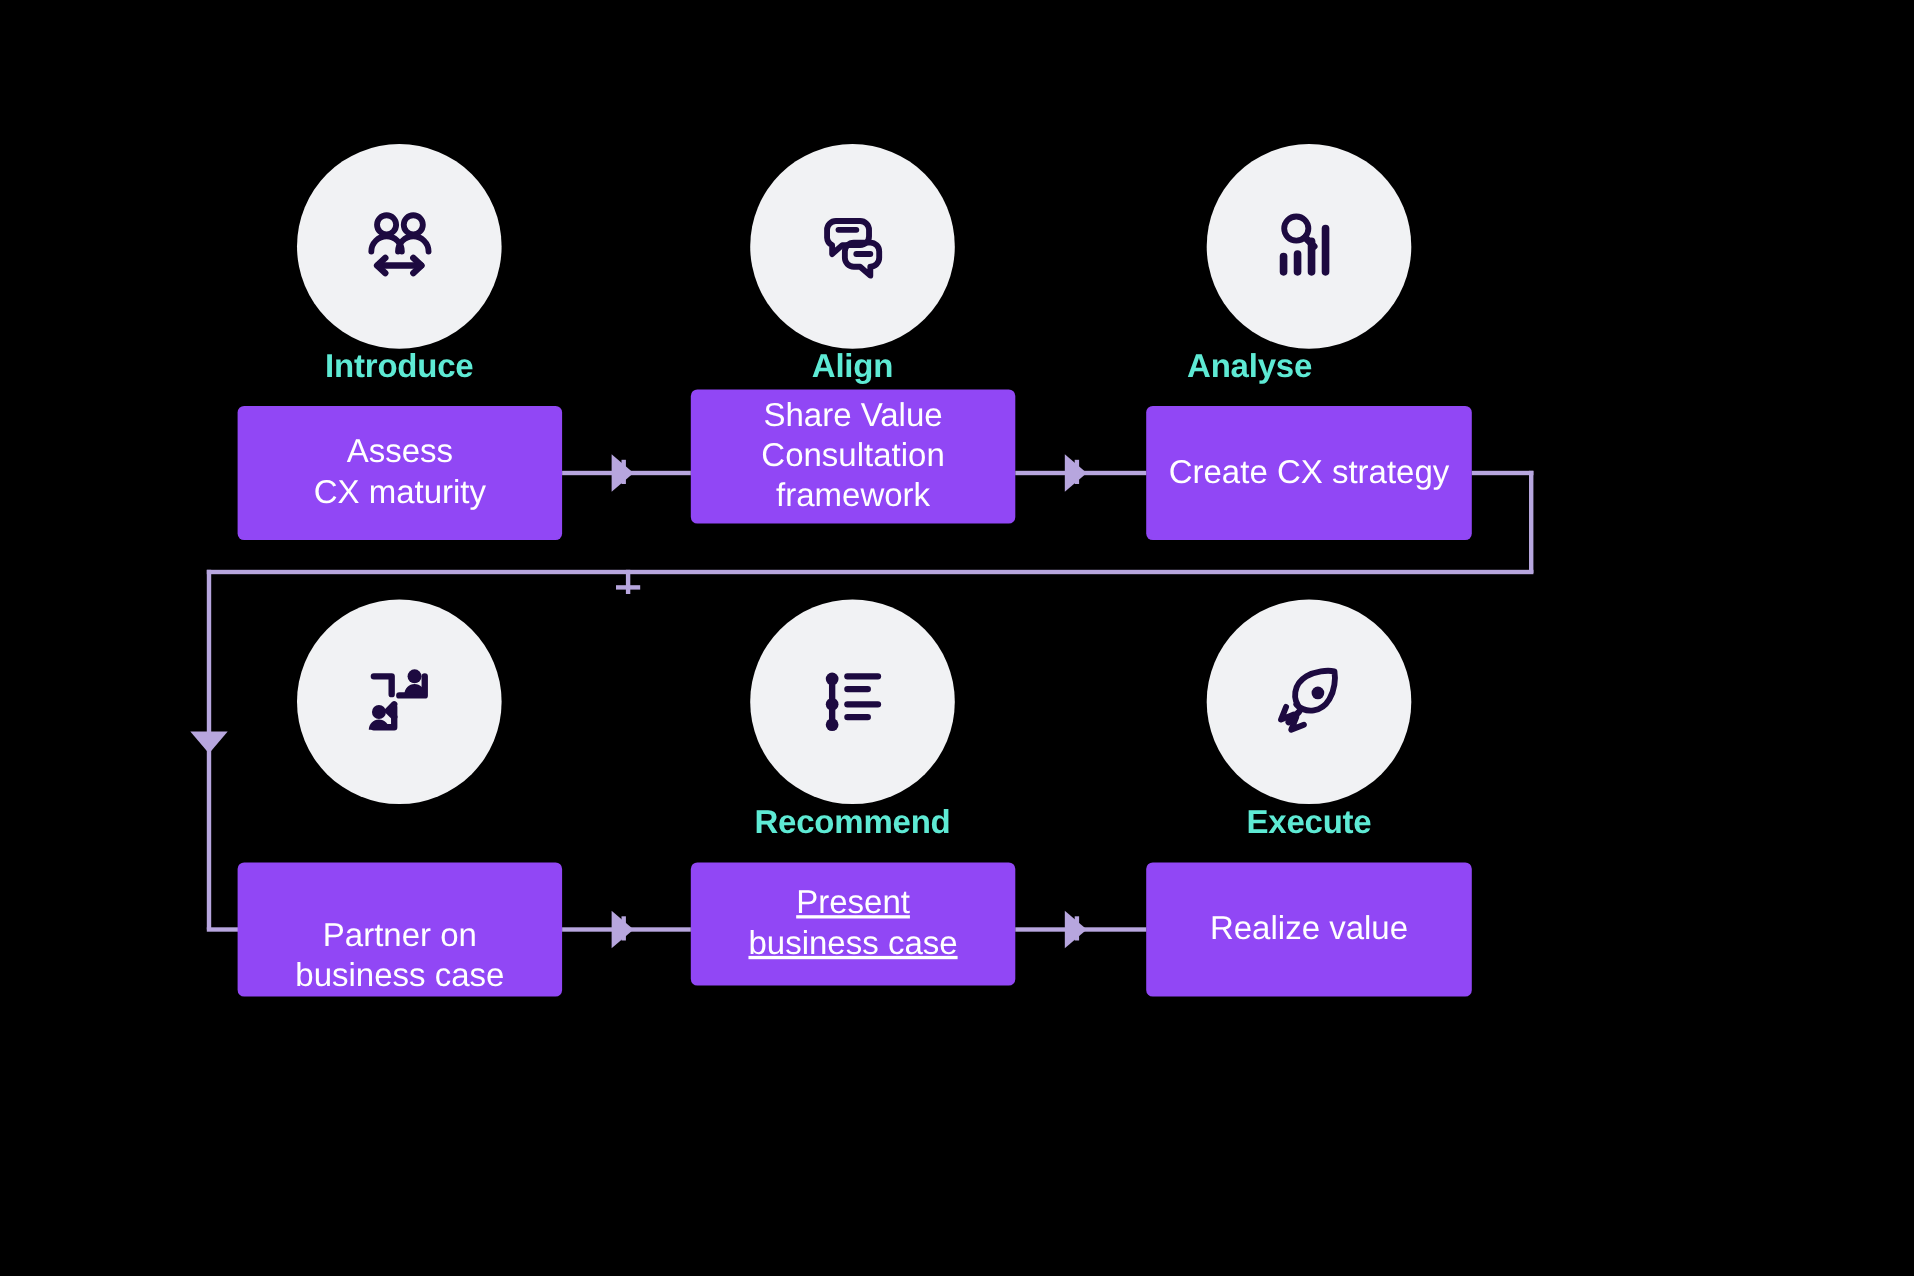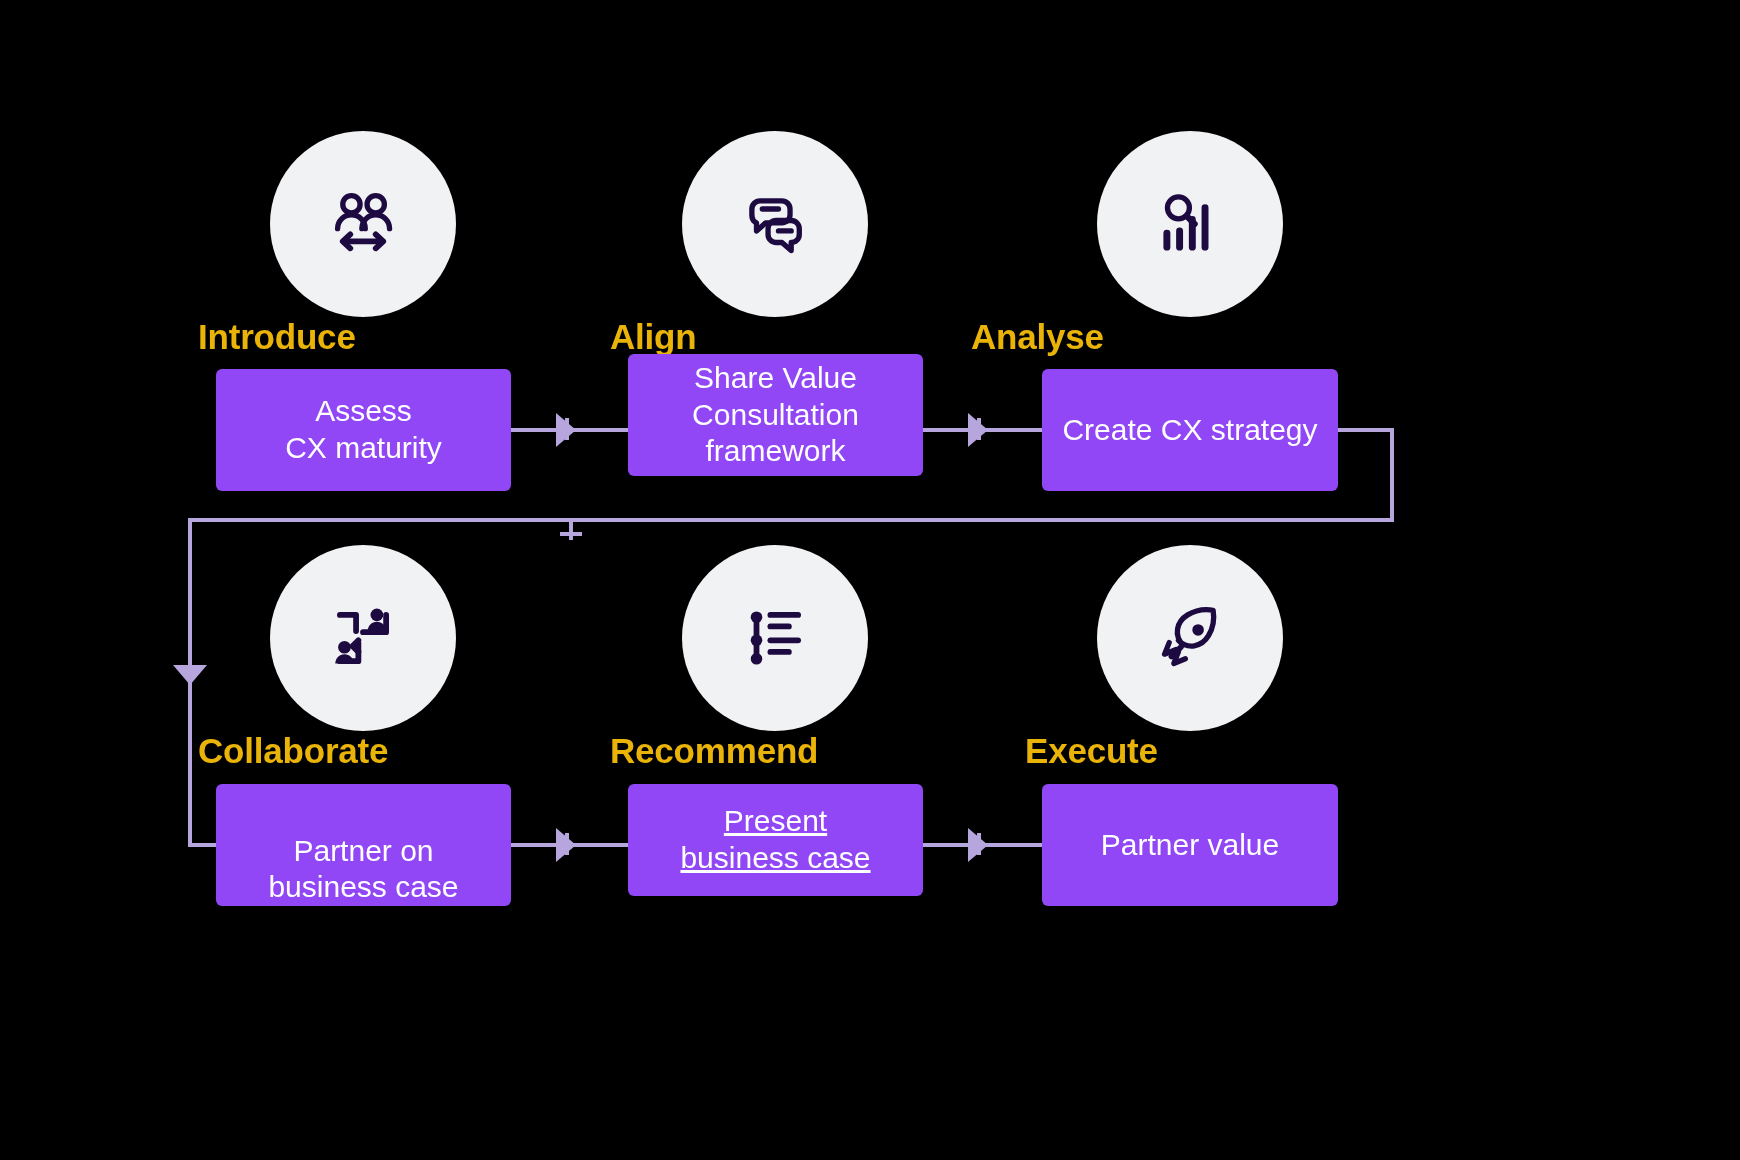--- a/index.html
+++ b/index.html
@@ -3,22 +3,22 @@
 <meta charset="utf-8">
 <style>
   html,body{margin:0;padding:0;background:#000;}
   body{width:1740px;height:1160px;font-family:"Liberation Sans",sans-serif;overflow:hidden;}
   #stage{position:relative;width:1740px;height:1160px;background:#000;}
 
   .circle{position:absolute;width:186px;height:186px;border-radius:50%;background:#f1f2f4;
           display:flex;align-items:center;justify-content:center;}
   .circle svg{width:74px;height:74px;display:block;}
 
-  .steplabel{position:absolute;width:330px;color:#eab308;
-             font-size:35px;font-weight:700;letter-spacing:-0.2px;line-height:1;}
+  .steplabel{position:absolute;width:330px;text-align:center;color:#5eead4;
+             font-size:30px;font-weight:700;letter-spacing:-0.2px;line-height:1;}
 
   .pbox{position:absolute;background:#9147f5;border-radius:6px;color:#fff;
         display:flex;align-items:center;justify-content:center;text-align:center;
         font-size:30px;line-height:1.22;font-weight:400;padding:0 14px;box-sizing:border-box;}
 
   .conn{position:absolute;background:#b7a6de;}
   .conn-h{height:4px;}
   .conn-v{width:4px;}
 
   .chev{position:absolute;width:0;height:0;}
@@ -153,41 +153,40 @@
       <svg viewBox="0 0 64 64" fill="none" stroke="#1d0a40" stroke-width="4.6" stroke-linecap="round" stroke-linejoin="round">
         <path d="M26 38C18 30 20 18 30 12c7-4.2 16-5 22-4 1 6 .2 15-4 22-6 10-18 12-26 4z"></path>
         <circle cx="39" cy="25" r="5" fill="#1d0a40" stroke="none"></circle>
         <path d="M24 40l-8 8" stroke-width="5"></path>
         <path d="M14 36l-4 10 10-4" stroke-width="4.6"></path>
         <path d="M28 50l-10 4 4-10" stroke-width="4.6"></path>
       </svg>
     </span>
   </div>
 
-  <div class="steplabel" style="left:198px;top:733px;">Collaborate</div>
   <div class="steplabel" style="left:610px;top:733px;">Recommend</div>
   <div class="steplabel" style="left:1025px;top:733px;">Execute</div>
 
   <div class="pbox" style="left:216px;top:784px;width:295px;height:122px;align-items:flex-end;">
     <div>
       <div>Partner on</div>
       <div>business case</div>
     </div>
   </div>
 
   <div class="pbox" style="left:628px;top:784px;width:295px;height:112px;text-decoration:underline;">
     <div>
       <div>Present</div>
       <div>business case</div>
     </div>
   </div>
 
   <div class="pbox" style="left:1042px;top:784px;width:296px;height:122px;">
     <div>
-      <div>Partner value</div>
+      <div>Realize value</div>
     </div>
   </div>
 
   <div>
     <div class="conn conn-h" style="left:511px;top:843px;width:117px;"></div>
     <div class="tick" style="left:565px;top:833px;"></div>
     <div class="chev chev-r" style="left:556px;top:828px;"></div>
   </div>
 
   <div>

